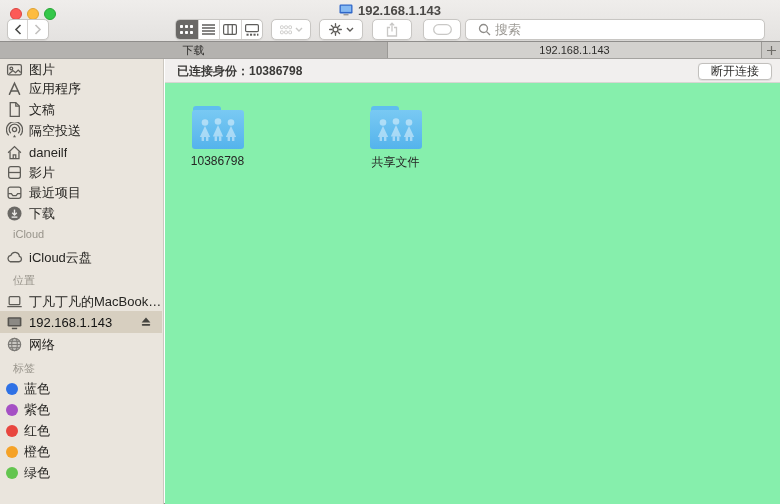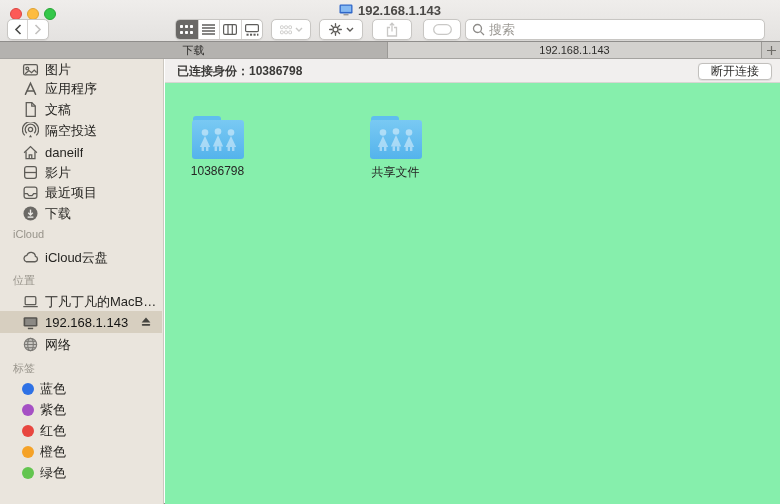--- a/index.html
+++ b/index.html
@@ -25,59 +25,59 @@
   .nav .half { width:50%; height:100%; display:flex; align-items:center; justify-content:center; }
   .nav .half:first-child { border-right:1px solid #d4d2d0; }
   .segs { left:175px; width:88px; padding:0; overflow:hidden; }
   .seg { width:25%; height:100%; display:flex; align-items:center; justify-content:center; }
   .seg.sel { background:#6a6866; }
   .seg + .seg { border-left:1px solid #d4d2d0; }
   .grp  { left:271px; width:40px; gap:3px; }
   .gear { left:319px; width:44px; gap:3px; }
   .share{ left:372px; width:40px; }
   .tag  { left:423px; width:38px; }
-  .search { left:465px; width:300px; padding:0 6px; justify-content:space-between; gap:4px; }
+  .search { left:465px; width:300px; padding:0 12px; justify-content:space-between; gap:4px; }
   .search input { border:none; outline:none; background:transparent; width:100%;
                   font-size:13px; color:#333; font-family:inherit; }
   .search input::placeholder { color:#9b9893; }
 
   
   .tabbar { position:absolute; top:41px; left:0; right:0; height:18px; background:#b4b2af;
             border-top:1px solid #8f8d8b; border-bottom:1px solid #a5a3a0; }
   .tab { position:absolute; top:0; bottom:0; font-size:11px; color:#2e2d2b;
          display:flex; align-items:center; justify-content:center; }
   .tab.inactive { left:0; width:388px; border-right:1px solid #9b9996; }
   .tab.active { left:388px; width:373px; background:#d3d1ce; }
   .tab-plus { position:absolute; top:0; bottom:0; left:761px; width:19px; background:#cbc9c6;
               border-left:1px solid #9b9996; display:flex; align-items:center; justify-content:center; }
 
   
   .sidebar { position:absolute; top:59px; left:0; width:164px; bottom:0;
              background:#eae5dd; border-right:1px solid #ccc8c0; }
   .srow { position:absolute; left:0; right:1px; height:21px; display:flex; align-items:center;
-          padding-left:22px; gap:6px; font-size:13px; color:#262522; white-space:nowrap; overflow:hidden; }
+          padding-left:6px; gap:6px; font-size:13px; color:#262522; white-space:nowrap; overflow:hidden; }
   .srow .lbl { overflow:hidden; text-overflow:ellipsis; }
   .srow.selected { height:22px; color:#141413; }
   .shdr { position:absolute; left:13px; height:15px; font-size:11px; color:#98948b; }
   .dot { width:12px; height:12px; border-radius:50%; flex:none; }
   .dot.ring { background:transparent; border:1.5px solid #aeaca8; }
   .eject { margin-left:auto; margin-right:10px; display:flex; align-items:center; }
   .icn { flex:none; display:flex; align-items:center; justify-content:center; }
 
   
   .main { position:absolute; left:165px; top:59px; right:0; bottom:0; background:#86efac; }
   .statusbar { position:absolute; top:0; left:0; right:0; height:24px; background:#f1efee;
                border-bottom:1px solid #d8d6d3; }
   .status-text { position:absolute; left:12px; top:0; line-height:24px; font-size:12px;
                  font-weight:bold; color:#3b3a38; }
   .disconnect { position:absolute; right:8px; top:4px; height:17px; padding:0 12px;
                 background:#fff; border:1px solid #c2c0bd; border-radius:4px;
                 font-size:12px; line-height:15px; color:#2e2d2b; font-family:inherit;
                 box-shadow:0 0.5px 1px rgba(0,0,0,.08); }
-  .fcell { position:absolute; top:56px; width:89px; display:flex; flex-direction:column;
+  .fcell { position:absolute; top:46px; width:89px; display:flex; flex-direction:column;
            align-items:center;text-align:center; }
   .fcell .fname { margin-top:3px; font-size:12px; color:#262625; }
   svg { display:block; }
 </style>
 </head>
 <body>
 
 <div class="win">
 
   <div class="titlebar">

